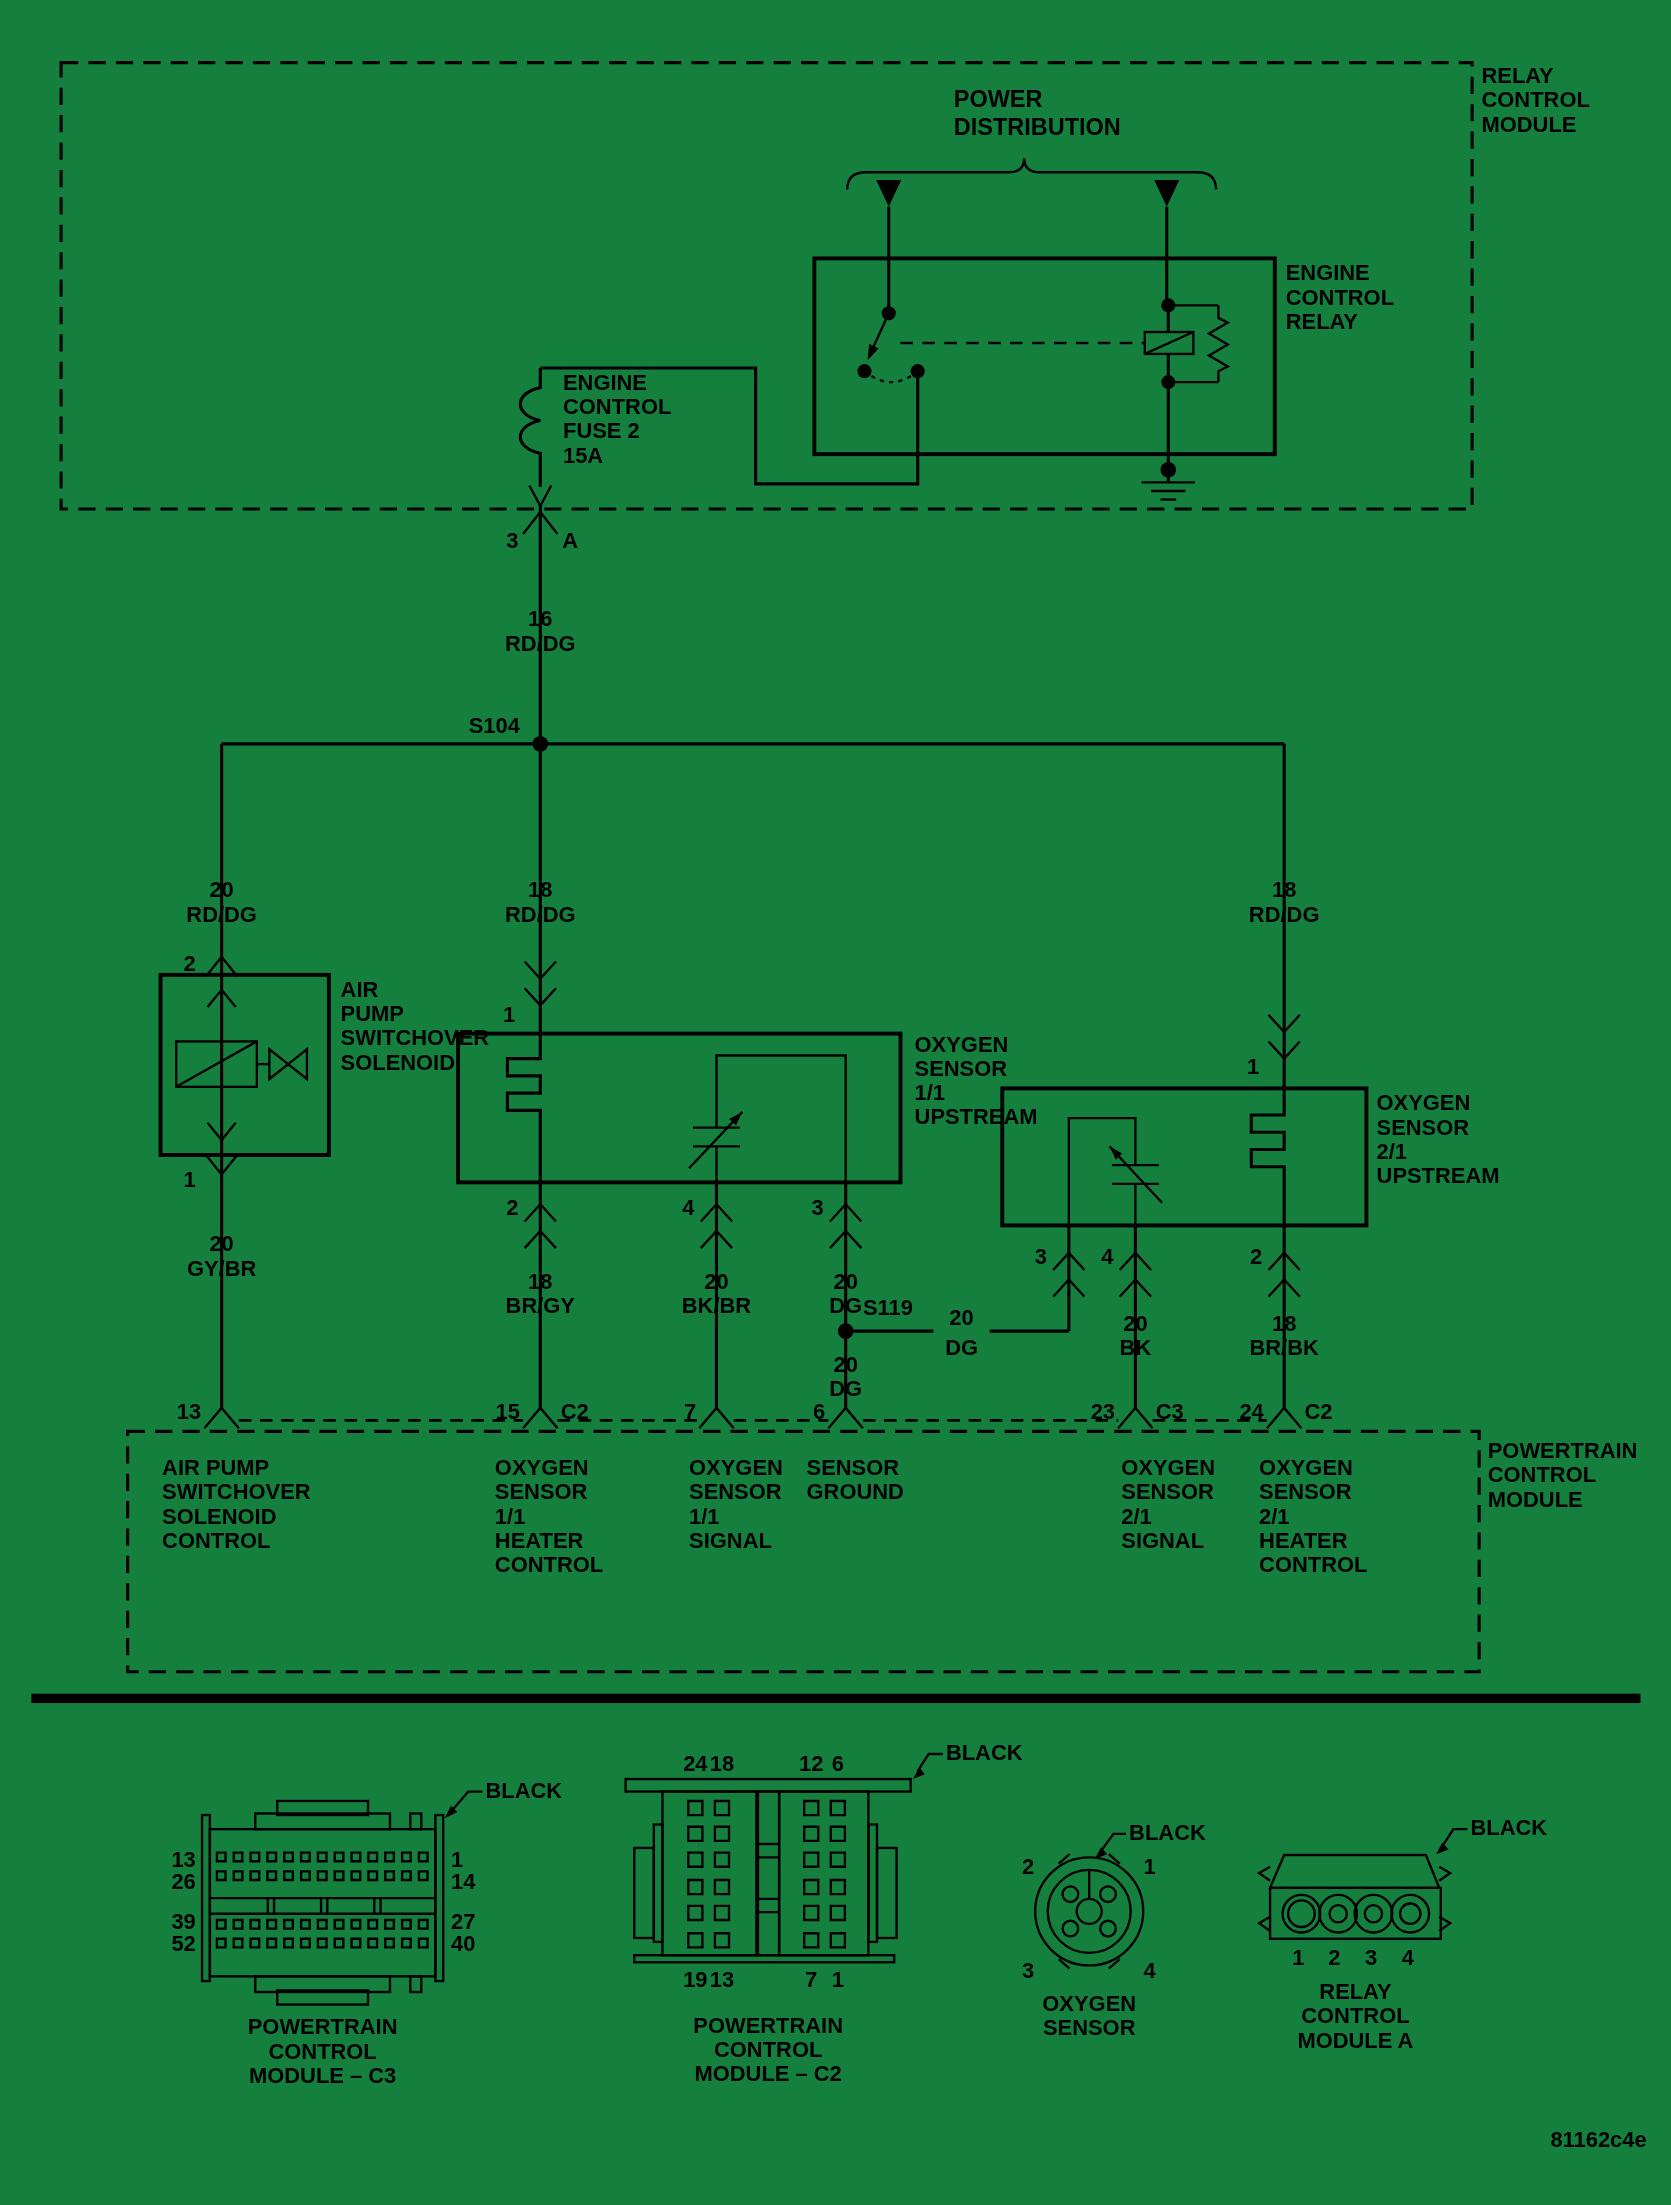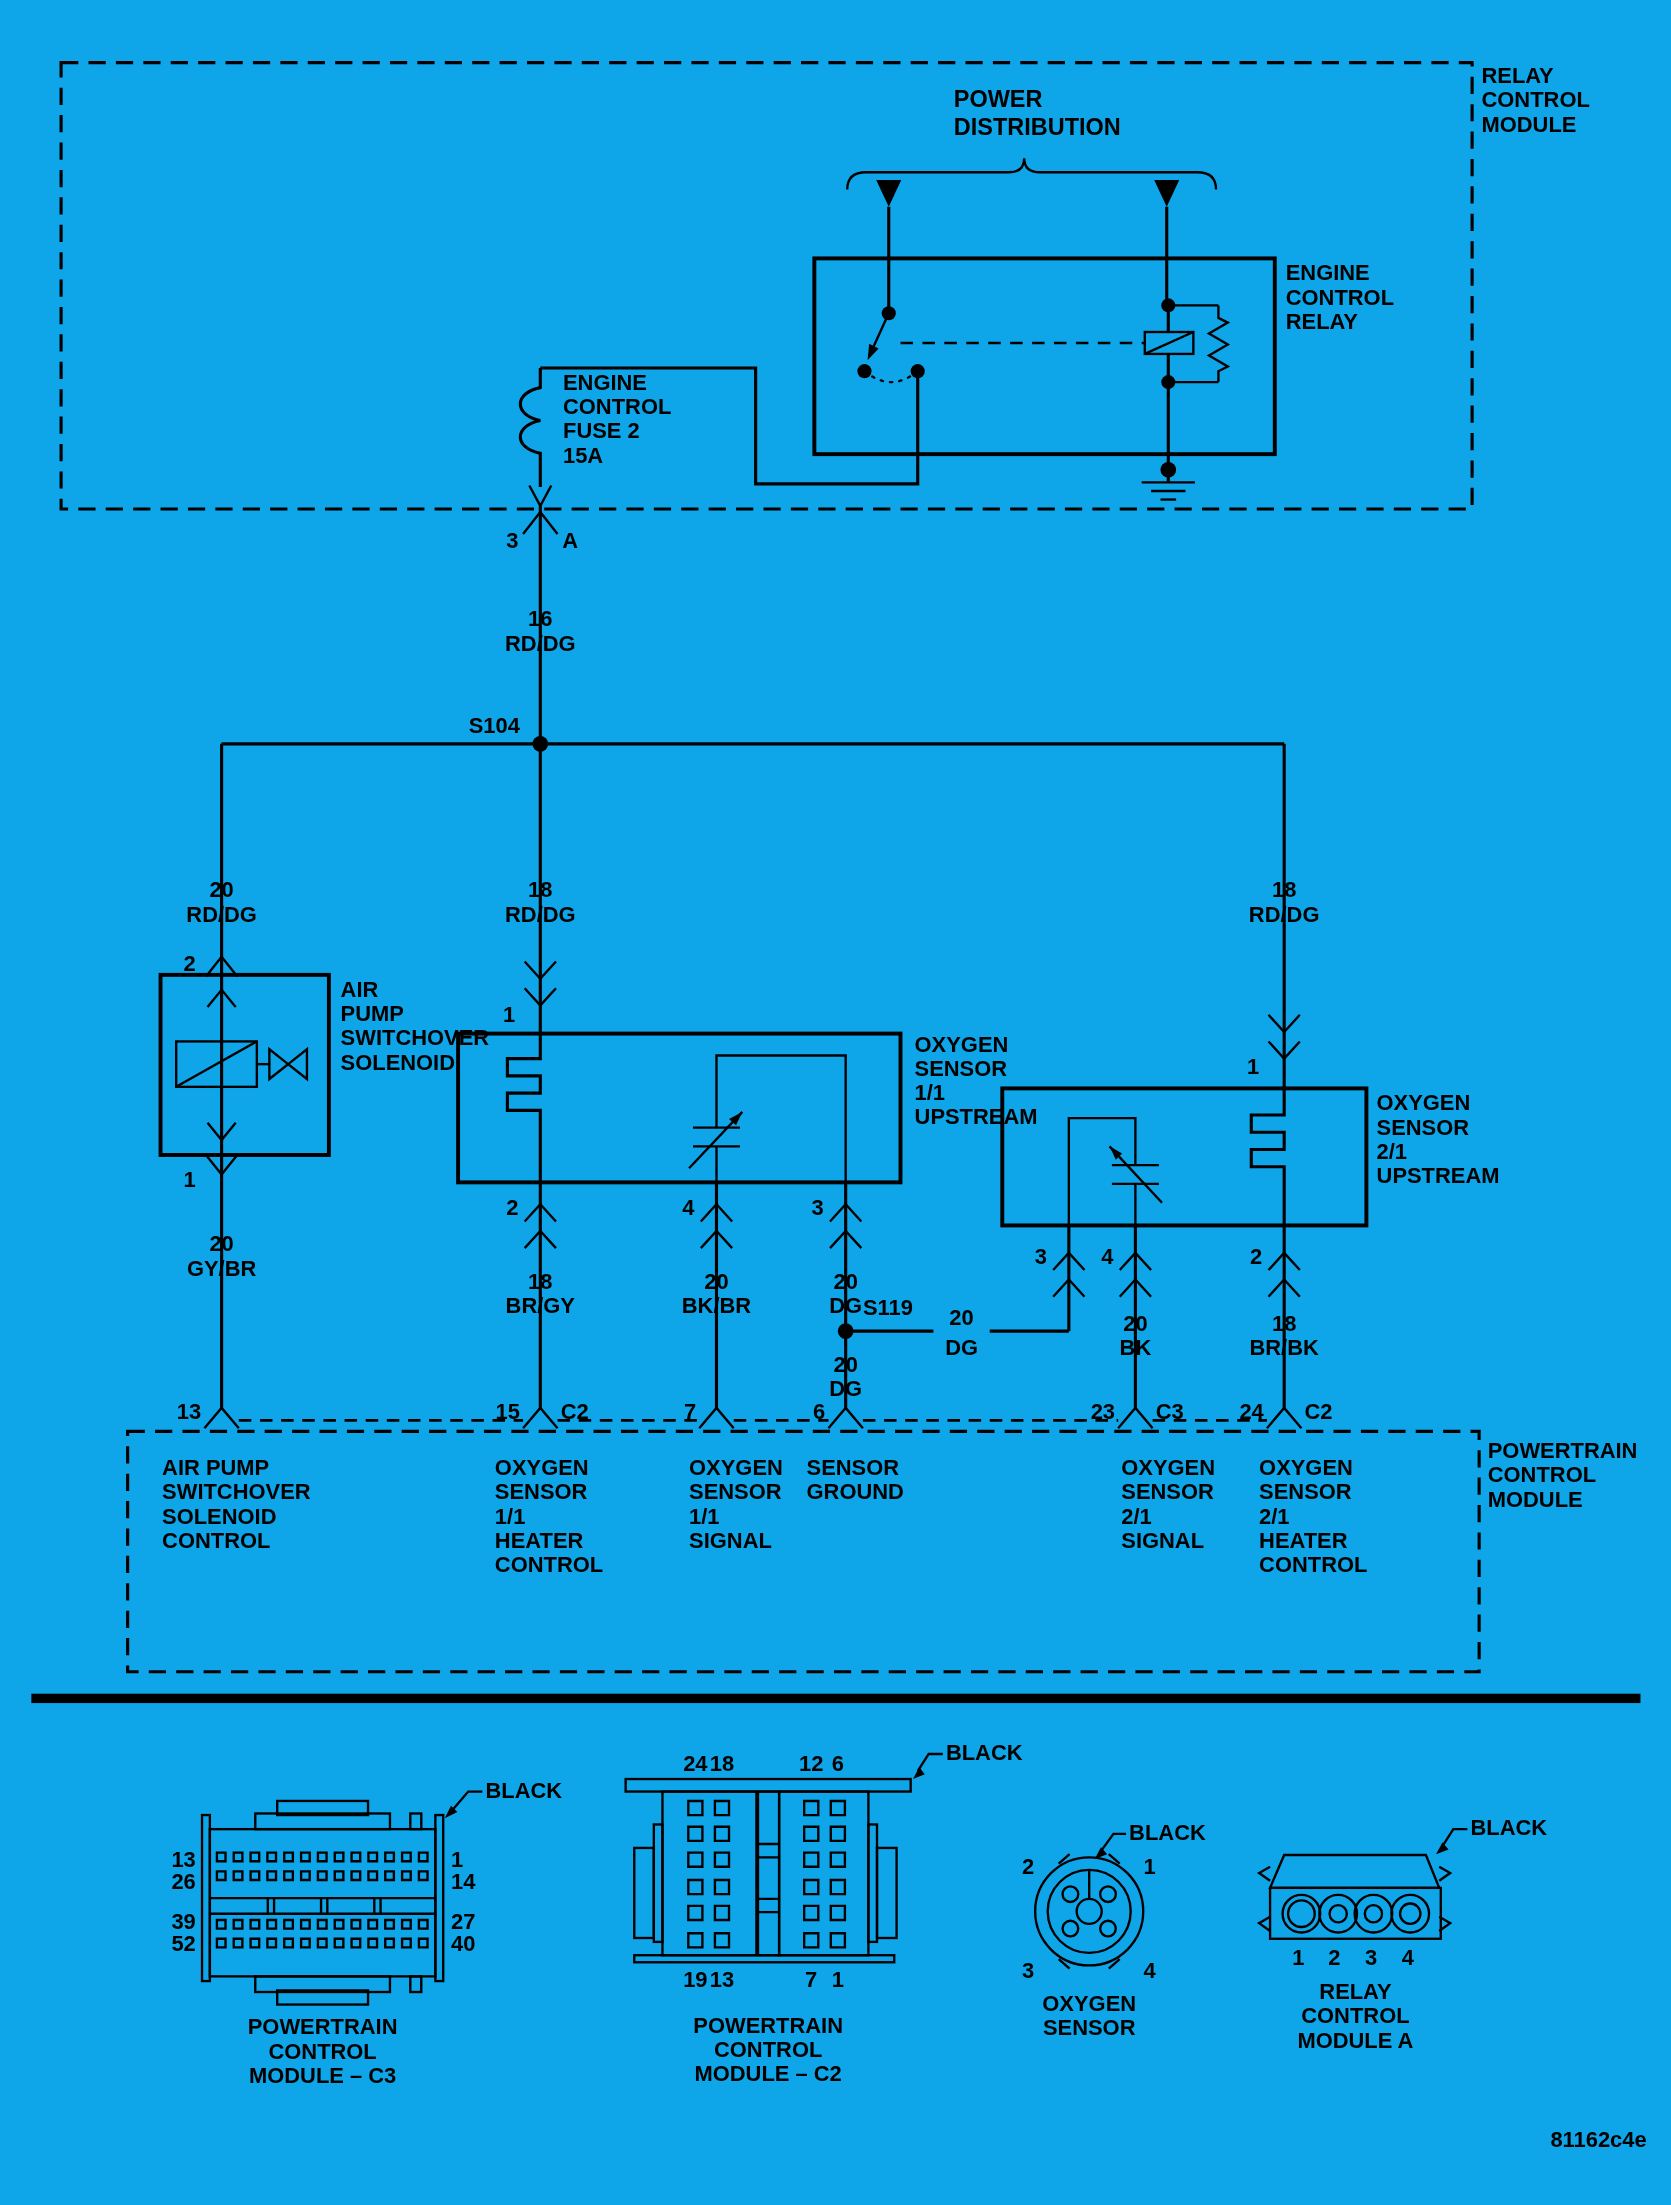--- a/index.html
+++ b/index.html
@@ -1,16 +1,16 @@
 <!DOCTYPE html>
 <html style="font-size:12.5px"><head>
 <meta charset="utf-8">
 <style>
   html,body{margin:0;padding:0;background:#ffffff;}
-  .stage{position:relative;width:1671px;height:2205px;background:#0ea5e9;}
+  .stage{position:relative;width:1671px;height:2205px;background:#15803d;}
   svg{display:block;}
   text{font-family:"Liberation Sans",sans-serif;font-weight:bold;font-size:28px;fill:#000;}
   .t-lg{font-size:30px;}
   .mid{text-anchor:middle;}
   .end{text-anchor:end;}
   .wire{stroke:#000;stroke-width:4;fill:none;}
   .wire3{stroke:#000;stroke-width:3;fill:none;}
   .box{stroke:#000;stroke-width:5;fill:none;}
   .thin{stroke:#000;stroke-width:3;fill:none;}
   .dashbox{stroke:#000;stroke-width:4;fill:none;stroke-dasharray:22 13;}

